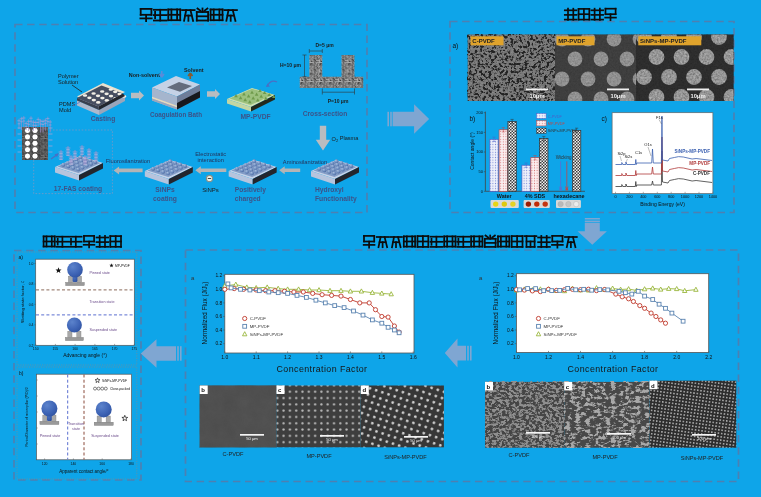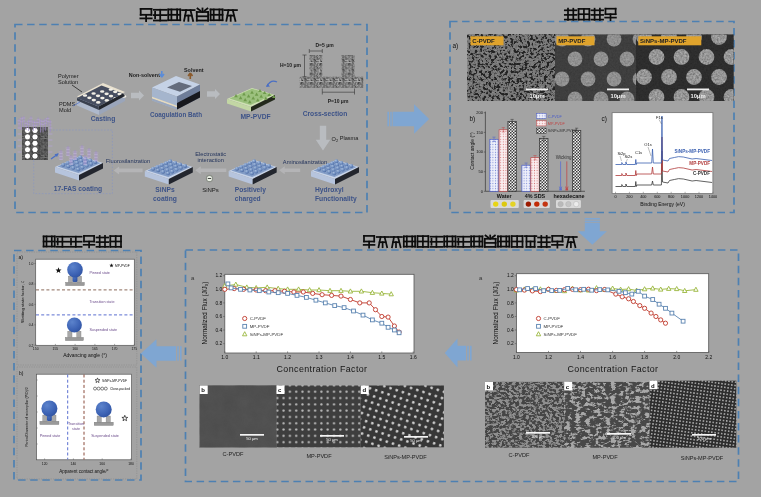--- a/index.html
+++ b/index.html
@@ -1,14 +1,14 @@
 <!DOCTYPE html>
 <html><head><meta charset="utf-8"><style>
 html,body{margin:0;padding:0;background:#fff}
-#page{position:relative;width:761px;height:497px;background:#a3a3a3;overflow:hidden;font-family:"Liberation Sans",sans-serif}
+#page{position:relative;width:761px;height:497px;background:#0ea5e9;overflow:hidden;font-family:"Liberation Sans",sans-serif}
 svg text{font-family:"Liberation Sans",sans-serif}
 </style></head><body>
 <div id="page">
 
 <svg style="position:absolute;left:0;top:0" width="761" height="497" viewBox="0 0 761 497">
       <rect x="15" y="24.5" width="352" height="188" fill="none" stroke="#4d80b2" stroke-width="1.7" stroke-dasharray="7.5 4.6"></rect>
       <rect x="450" y="21.5" width="284" height="191" fill="none" stroke="#4d80b2" stroke-width="1.7" stroke-dasharray="7.5 4.6"></rect>
       <rect x="14" y="250.5" width="127" height="229.5" fill="none" stroke="#4d80b2" stroke-width="1.7" stroke-dasharray="7.5 4.6"></rect>
       <rect x="185.5" y="250" width="553" height="231.5" fill="none" stroke="#4d80b2" stroke-width="1.7" stroke-dasharray="7.5 4.6"></rect>
       <g stroke="#0c0c0c" stroke-width="1.80" stroke-linecap="square">

